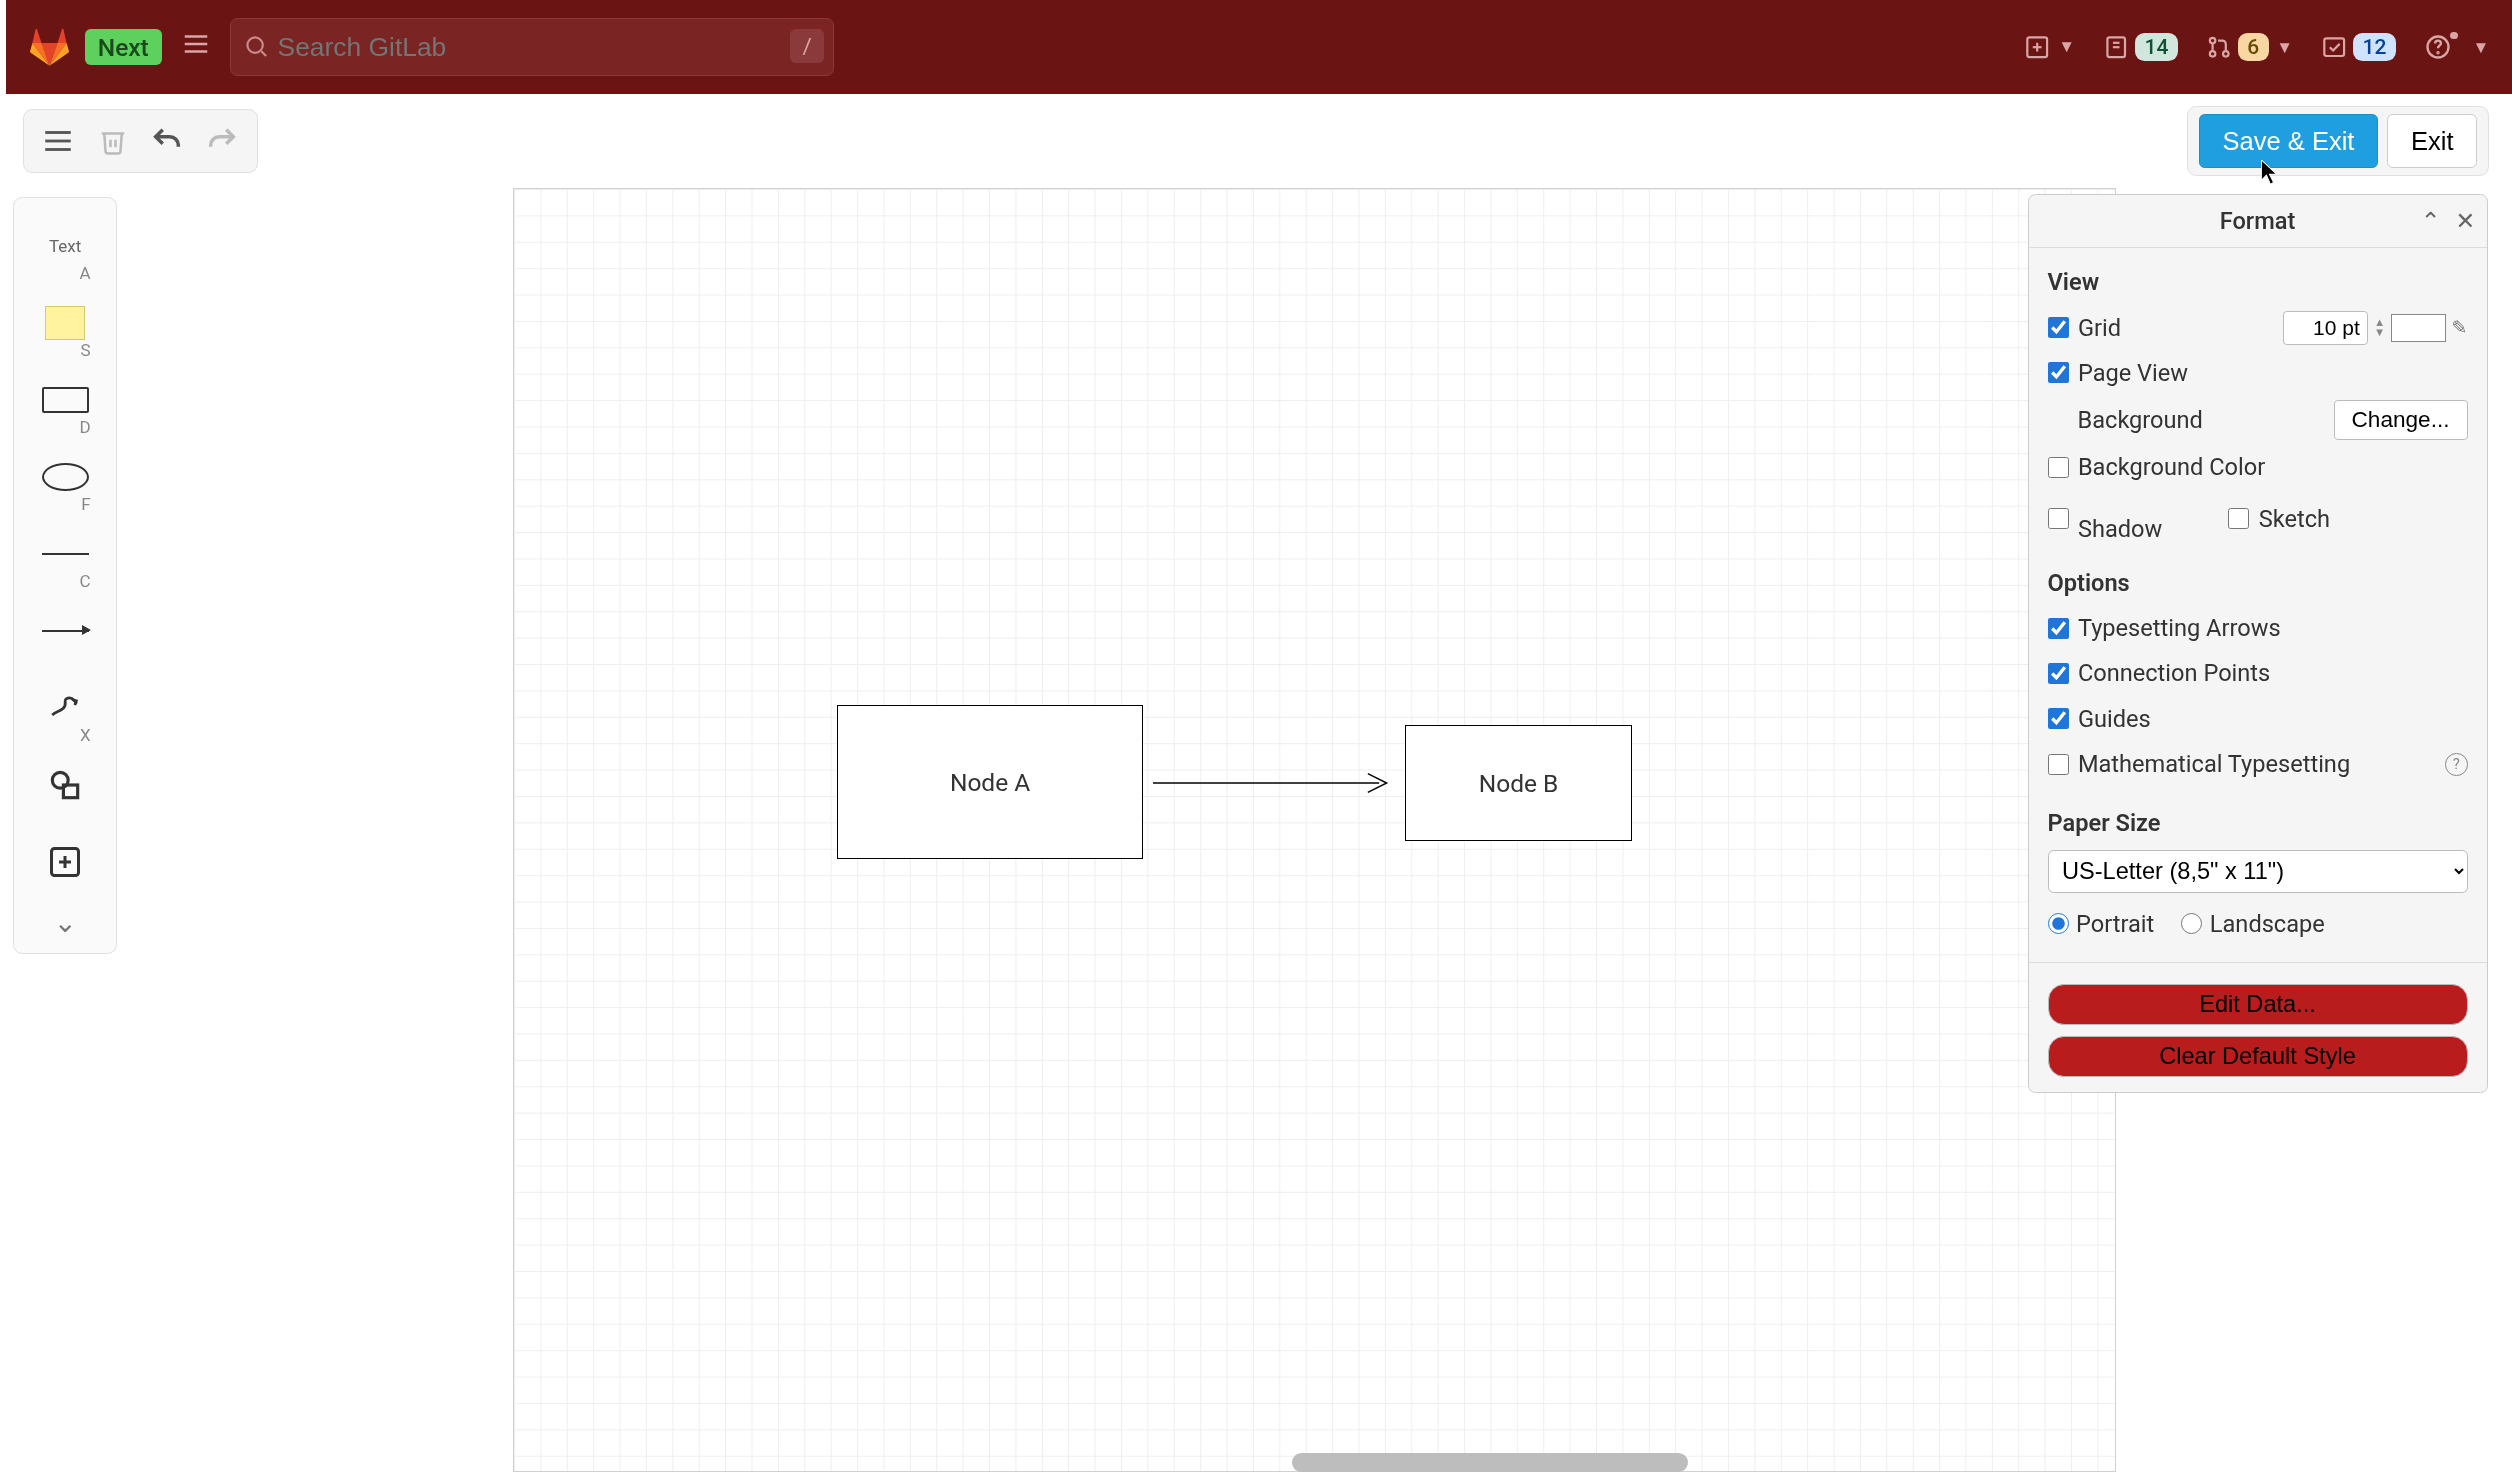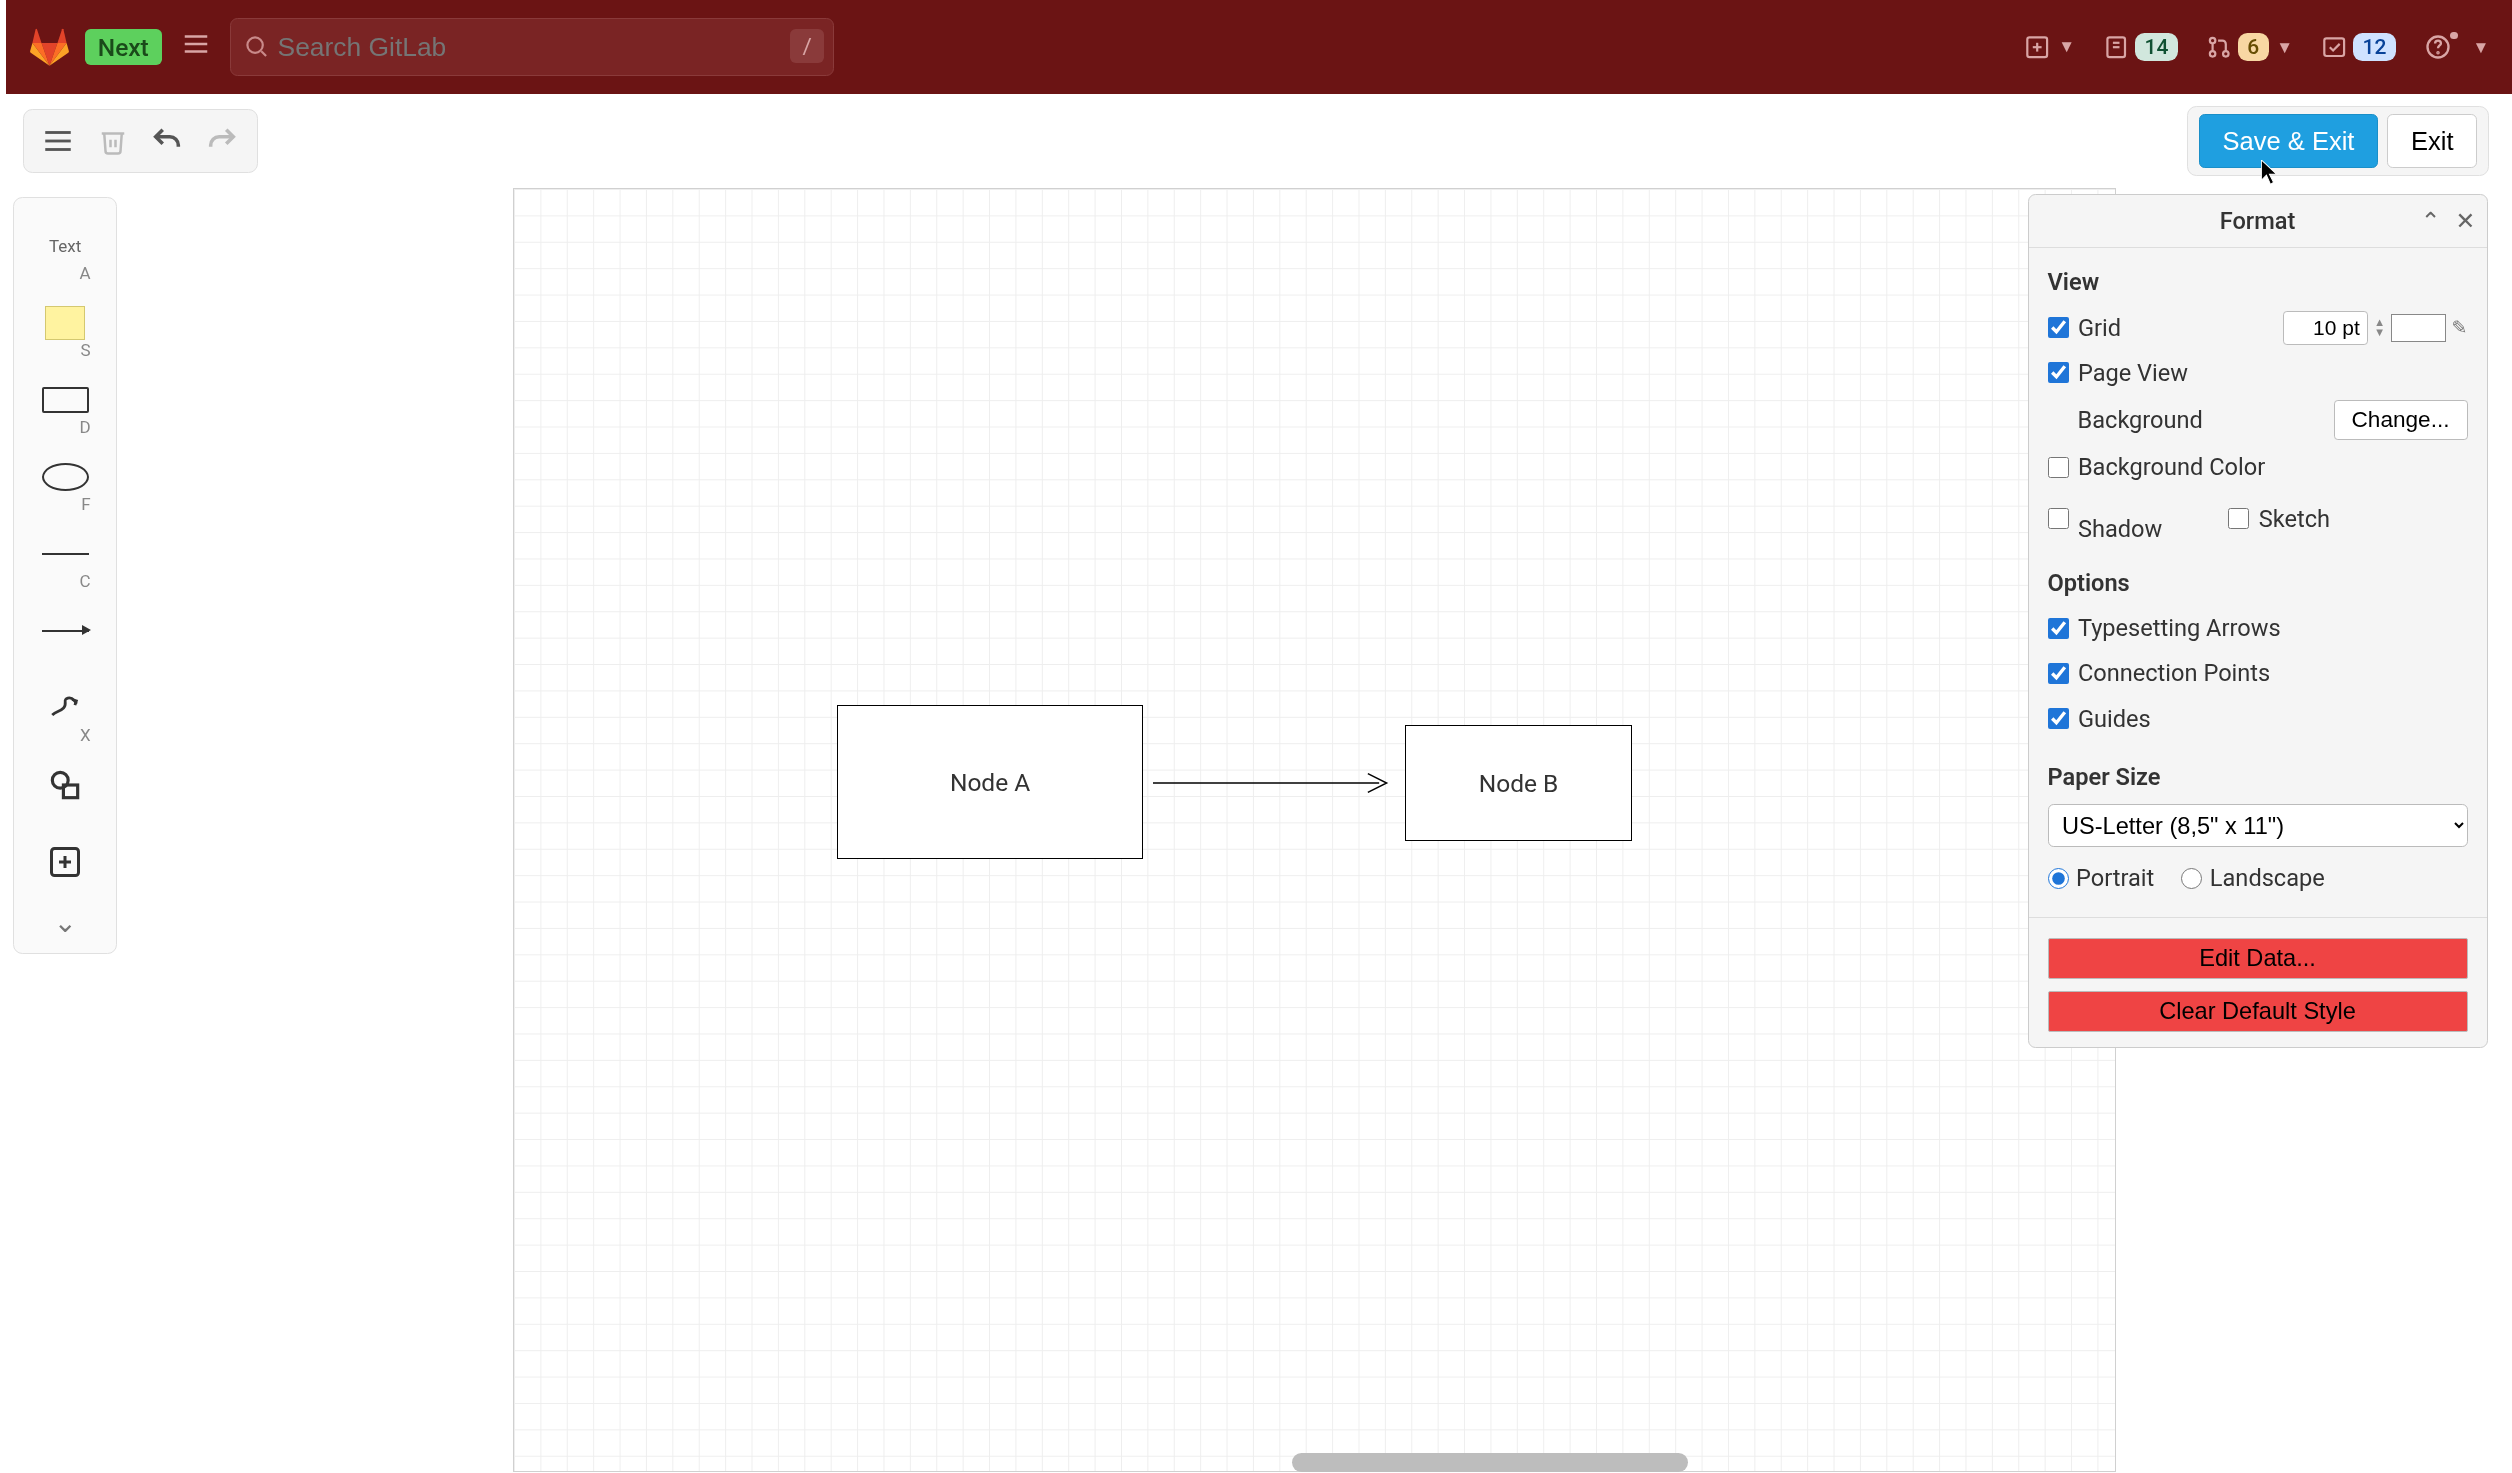--- a/index.html
+++ b/index.html
@@ -75,21 +75,21 @@
 .form-check { width: 21px; height: 21px; accent-color: #1f75d8; }
 .grid-input { width: 85px; height: 34px; border: 0.9px solid #bbb; border-radius: 3.8px; text-align: right; padding-right: 7.5px; font-size: 21px; }
 .color-swatch-btn { width: 55px; height: 28px; border: 0.9px solid #888; background: #fff; display: inline-block; cursor: pointer; }
 .pencil-icon { font-size: 19px; color: #777; cursor: pointer; }
 .grid-controls { display: flex; align-items: center; gap: 5.7px; margin-left: auto; }
 .spinner-btns { display: flex; flex-direction: column; font-size: 11.3px; color: #888; line-height: 9.4px; }
 .btn-change { padding: 5.7px 17px; border: 0.9px solid #bbb; border-radius: 3.8px; background: #fff; cursor: pointer; font-size: 22.6px; margin-left: auto; }
 .paper-select { width: 100%; height: 43px; border: 0.9px solid #bbb; border-radius: 5.7px; padding: 0 9.4px; font-size: 23.6px; background: #fff; }
 .radio-row { display: flex; gap: 27px; margin-top: 7.5px; }
 .radio-row label { display: flex; align-items: center; gap: 7.5px; }
-.full-btn { width: 100%; height: 41px; border: 0.9px solid #bbb; border-radius: 2px; background: #ef4444; cursor: pointer; font-size: 23.6px; margin-top: 5.7px; }
+.full-btn { width: 100%; height: 41px; border: 0.9px solid #bbb; border-radius: 16px; background: #b91c1c; cursor: pointer; font-size: 23.6px; margin-top: 5.7px; }
 .help-circle { display: inline-flex; width: 22.6px; height: 22.6px; border: 1.4px solid #888; border-radius: 50%; align-items: center; justify-content: center; font-size: 15px; color: #888; margin-left: 5.7px; }
 .hscroll { position: absolute; bottom: 0; left: 1292px; width: 396px; height: 19px; background: #bdbdbd; border-radius: 9.4px; }
 </style>
 </head>
 <body>
 
 <div class="gitlab-bar">
   <svg class="gitlab-logo" viewBox="0 0 36 36">
       <path fill="#e24329" d="M18 34L11 14h14z"></path>
       <path fill="#fc6d26" d="M18 34L11 14H3z"></path>
@@ -319,20 +319,25 @@
         <label>Typesetting Arrows</label>
       </div>
       <div class="form-row">
         <input type="checkbox" class="form-check" checked="" style="">
         <label>Connection Points</label>
       </div>
       <div class="form-row">
         <input type="checkbox" class="form-check" checked="" style="">
         <label>Guides</label>
       </div>
+      <div class="form-row">
+        <input type="checkbox" class="form-check" style="">
+        <label>Mathematical Typesetting</label>
+        <span class="help-circle">?</span>
+      </div>
 
       <div class="section-title" style="margin-top:17px;">Paper Size</div>
       <select class="paper-select">
         <option>US-Letter (8,5" x 11")</option>
       </select>
       <div class="radio-row">
         <label>
             <input type="radio" name="orient" checked="" style="width: 21px; height: 21px; accent-color: rgb(31, 117, 216);"> 
             <span>Portrait</span>
           </label>

